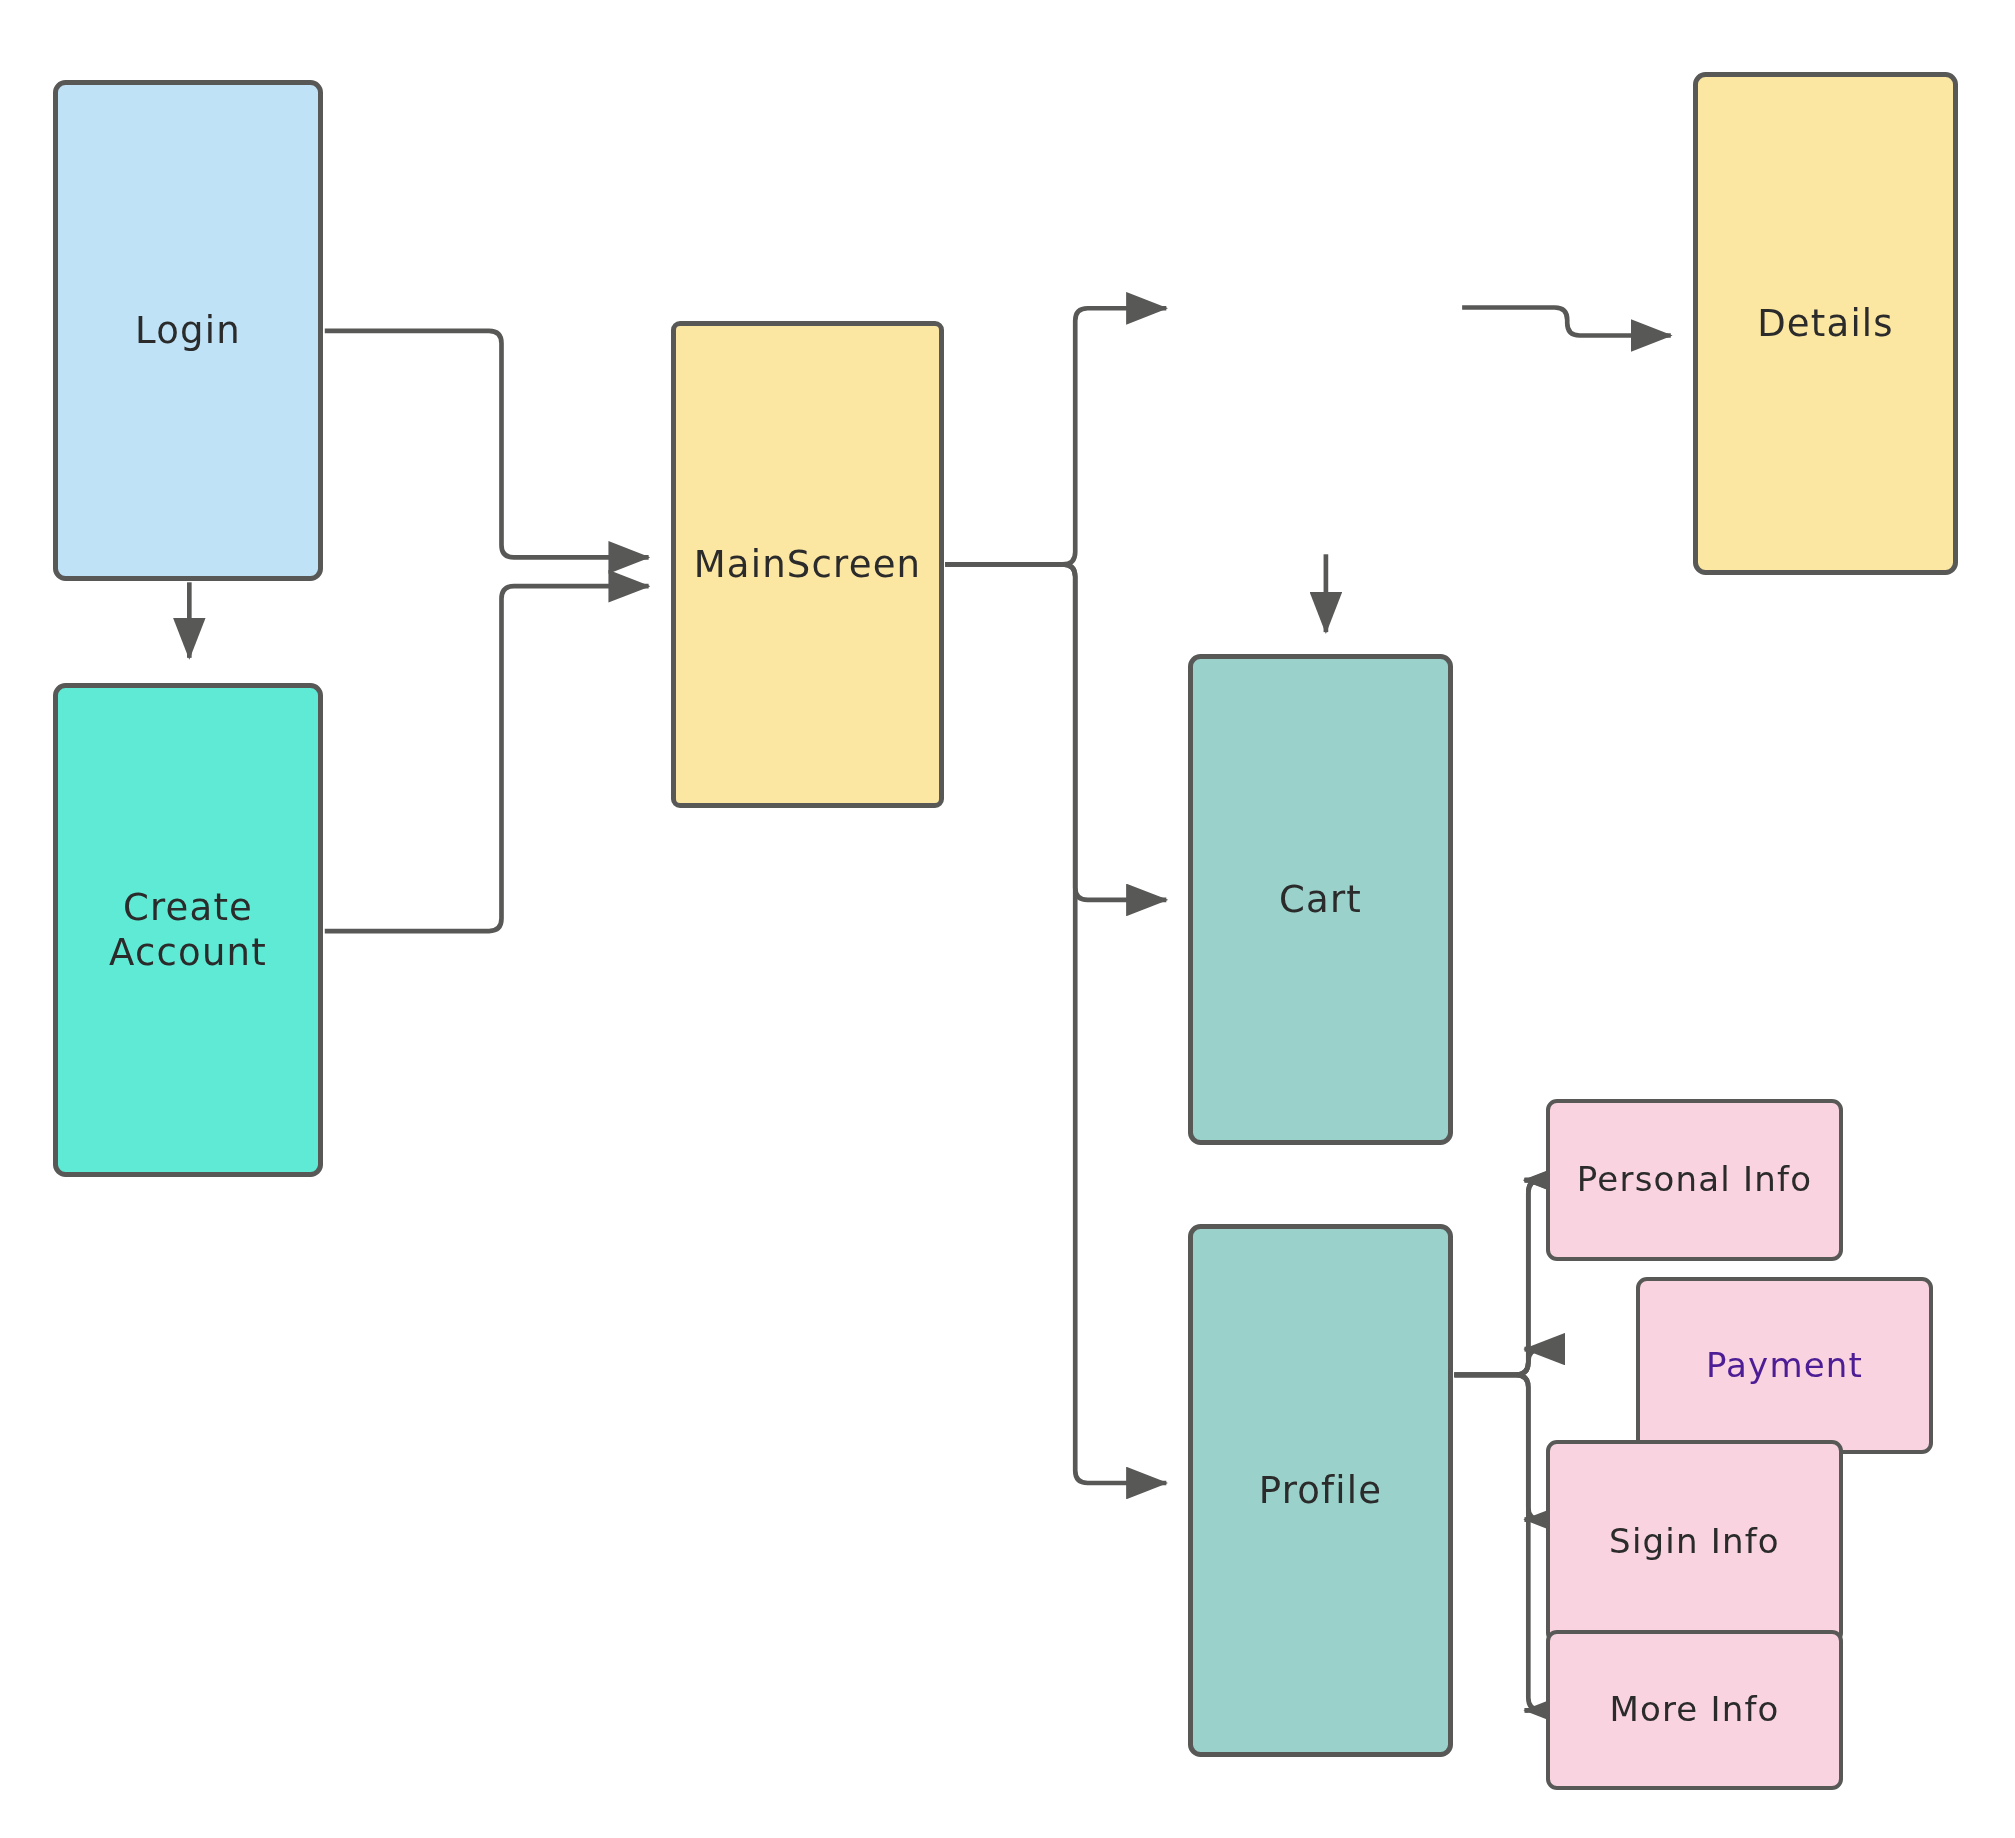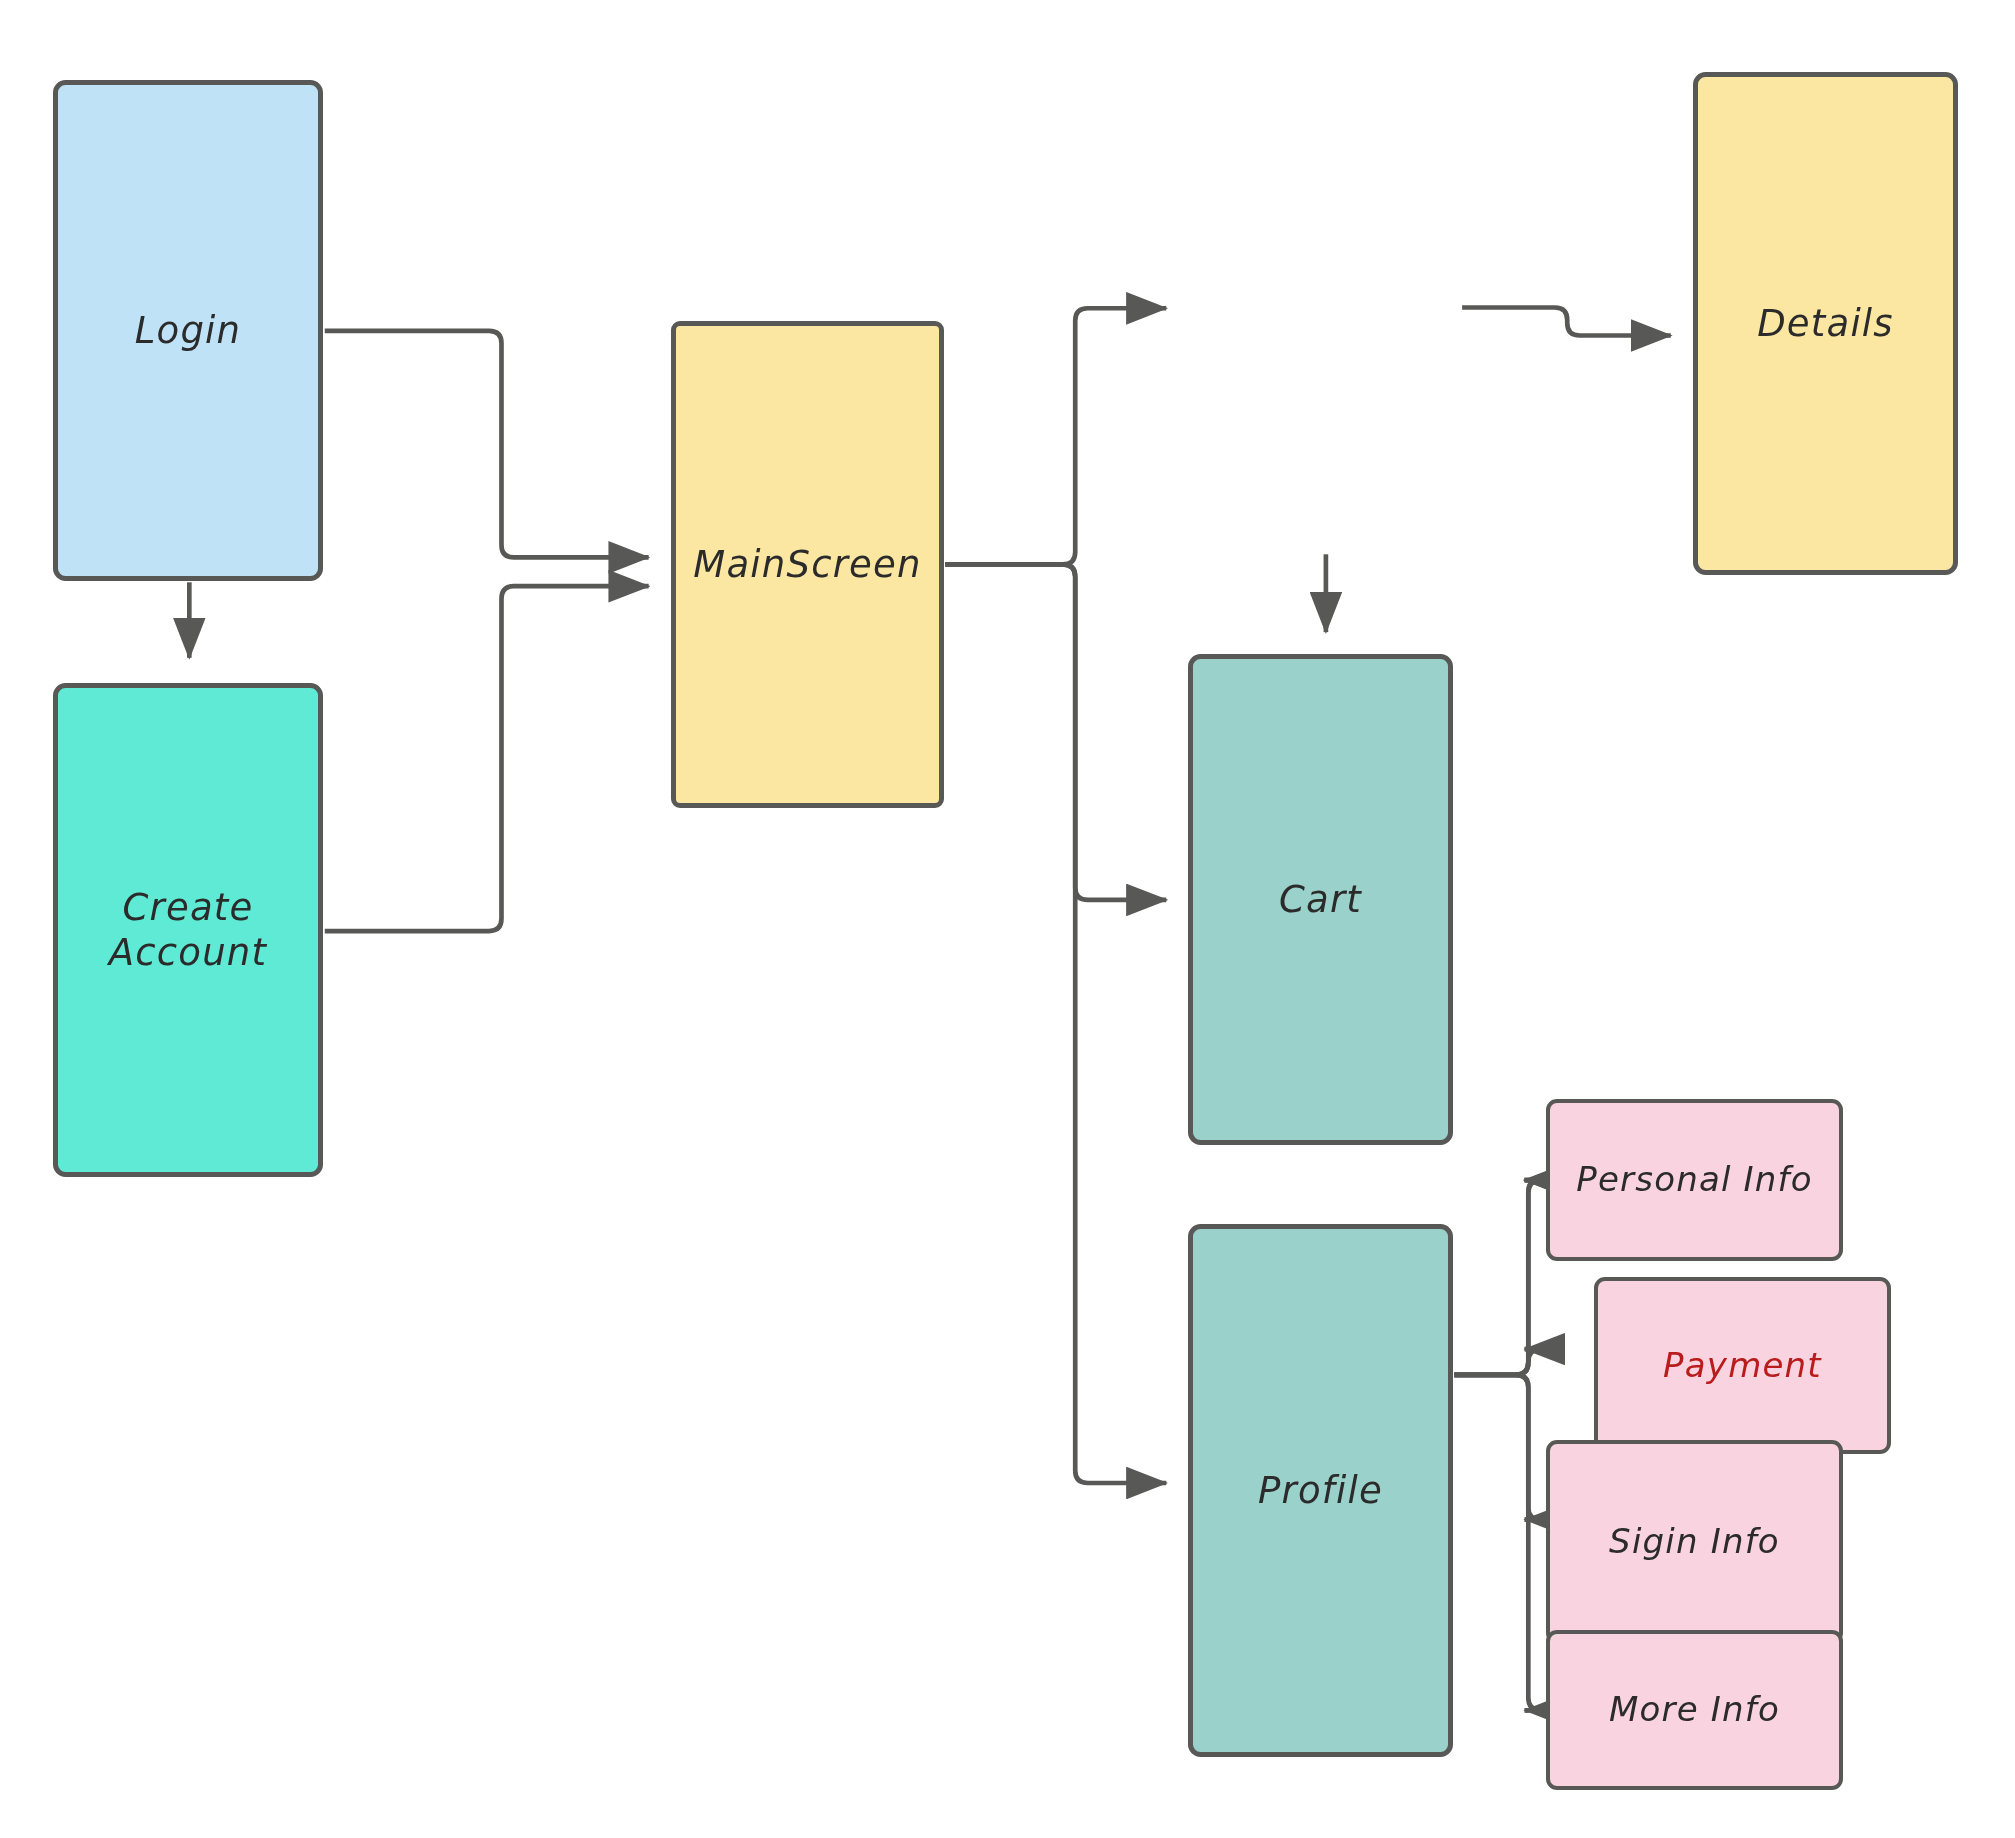--- a/index.html
+++ b/index.html
@@ -44,21 +44,21 @@
   }
   .node.small {
     border-width: 4.7px;
     border-radius: 11px;
     font-size: 34px;
   }
 </style>
 </head>
 <body>
 
-<div id="canvas" style="background: rgb(255, 255, 255); font-style: italic;">
+<div id="canvas" style="background: rgb(255, 255, 255);">
 
   <svg id="edges" viewBox="0 0 2588 2361" width="2015" height="1838" xmlns="http://www.w3.org/2000/svg">
     <defs>
       <marker id="arrowhead" markerWidth="9" markerHeight="7" refX="8.6" refY="3.5" orient="auto" markerUnits="strokeWidth">
         <path d="M0,0 L9,3.5 L0,7 z" fill="#585857"></path>
       </marker>
     </defs>
     <g fill="none" stroke="#585857" stroke-width="6" stroke-linecap="butt" stroke-linejoin="round">
 
       <path d="M 243,748 L 243,845" marker-end="url(#arrowhead)"></path>
@@ -102,20 +102,20 @@
 
 
   <div class="node" id="node-details" style="left: 1693px; top: 72px; width: 265px; height: 503px; background: rgb(251, 230, 162); border-color: rgb(88, 88, 87); color: rgb(43, 43, 43);">Details</div>
 
   <div class="node" id="node-cart" style="left: 1188px; top: 654px; width: 265px; height: 491px; background: rgb(154, 210, 203); border-color: rgb(88, 88, 87); color: rgb(43, 43, 43);">Cart</div>
 
   <div class="node" id="node-profile" style="left: 1188px; top: 1224px; width: 265px; height: 533px; background: rgb(154, 210, 203); border-color: rgb(88, 88, 87); color: rgb(43, 43, 43);">Profile</div>
 
   <div class="node small" id="node-personal_info" style="left: 1546px; top: 1099px; width: 297px; height: 162px; background: rgb(249, 211, 223); border-color: rgb(88, 88, 87); color: rgb(43, 43, 43);">Personal Info</div>
 
-  <div class="node small" id="node-payment" style="left: 1594px; top: 1277px; width: 297px; height: 177px; background: rgb(249, 211, 223); border-color: rgb(88, 88, 87); color: #b91c1c;">Payment</div>
+  <div class="node small" id="node-payment" style="left: 1636px; top: 1277px; width: 297px; height: 177px; background: rgb(249, 211, 223); border-color: rgb(88, 88, 87); color: #4c1d95;">Payment</div>
 
   <div class="node small" id="node-sigin_info" style="left: 1546px; top: 1440px; width: 297px; height: 204px; background: rgb(249, 211, 223); border-color: rgb(88, 88, 87); color: rgb(43, 43, 43);">Sigin Info</div>
 
   <div class="node small" id="node-more_info" style="left: 1546px; top: 1630px; width: 297px; height: 160px; background: rgb(249, 211, 223); border-color: rgb(88, 88, 87); color: rgb(43, 43, 43);">More Info</div>
 
 </div>
 
 
 </body></html>

